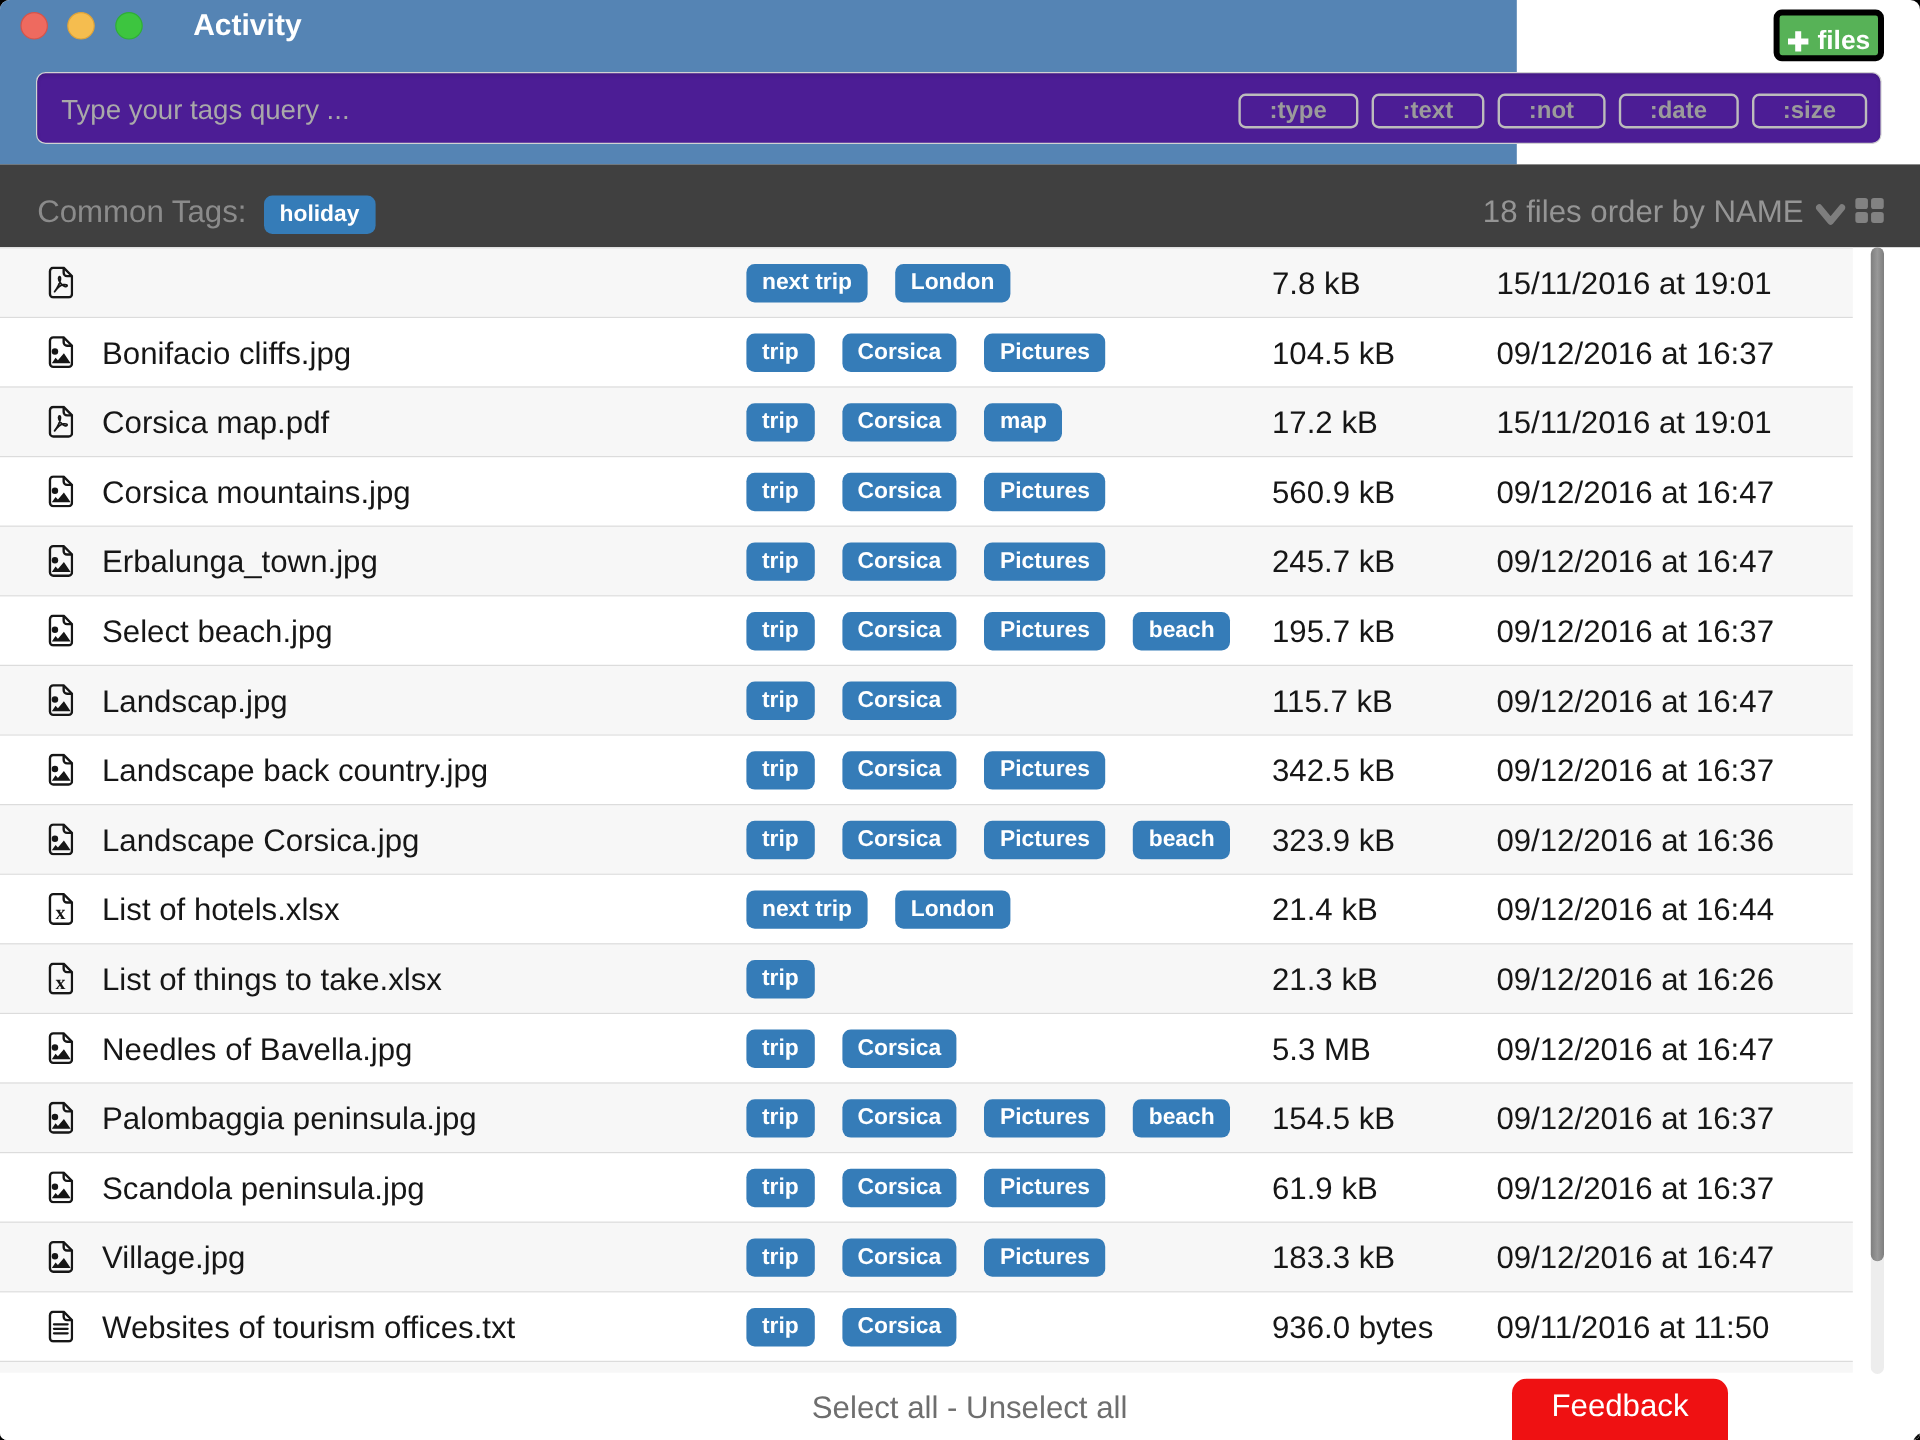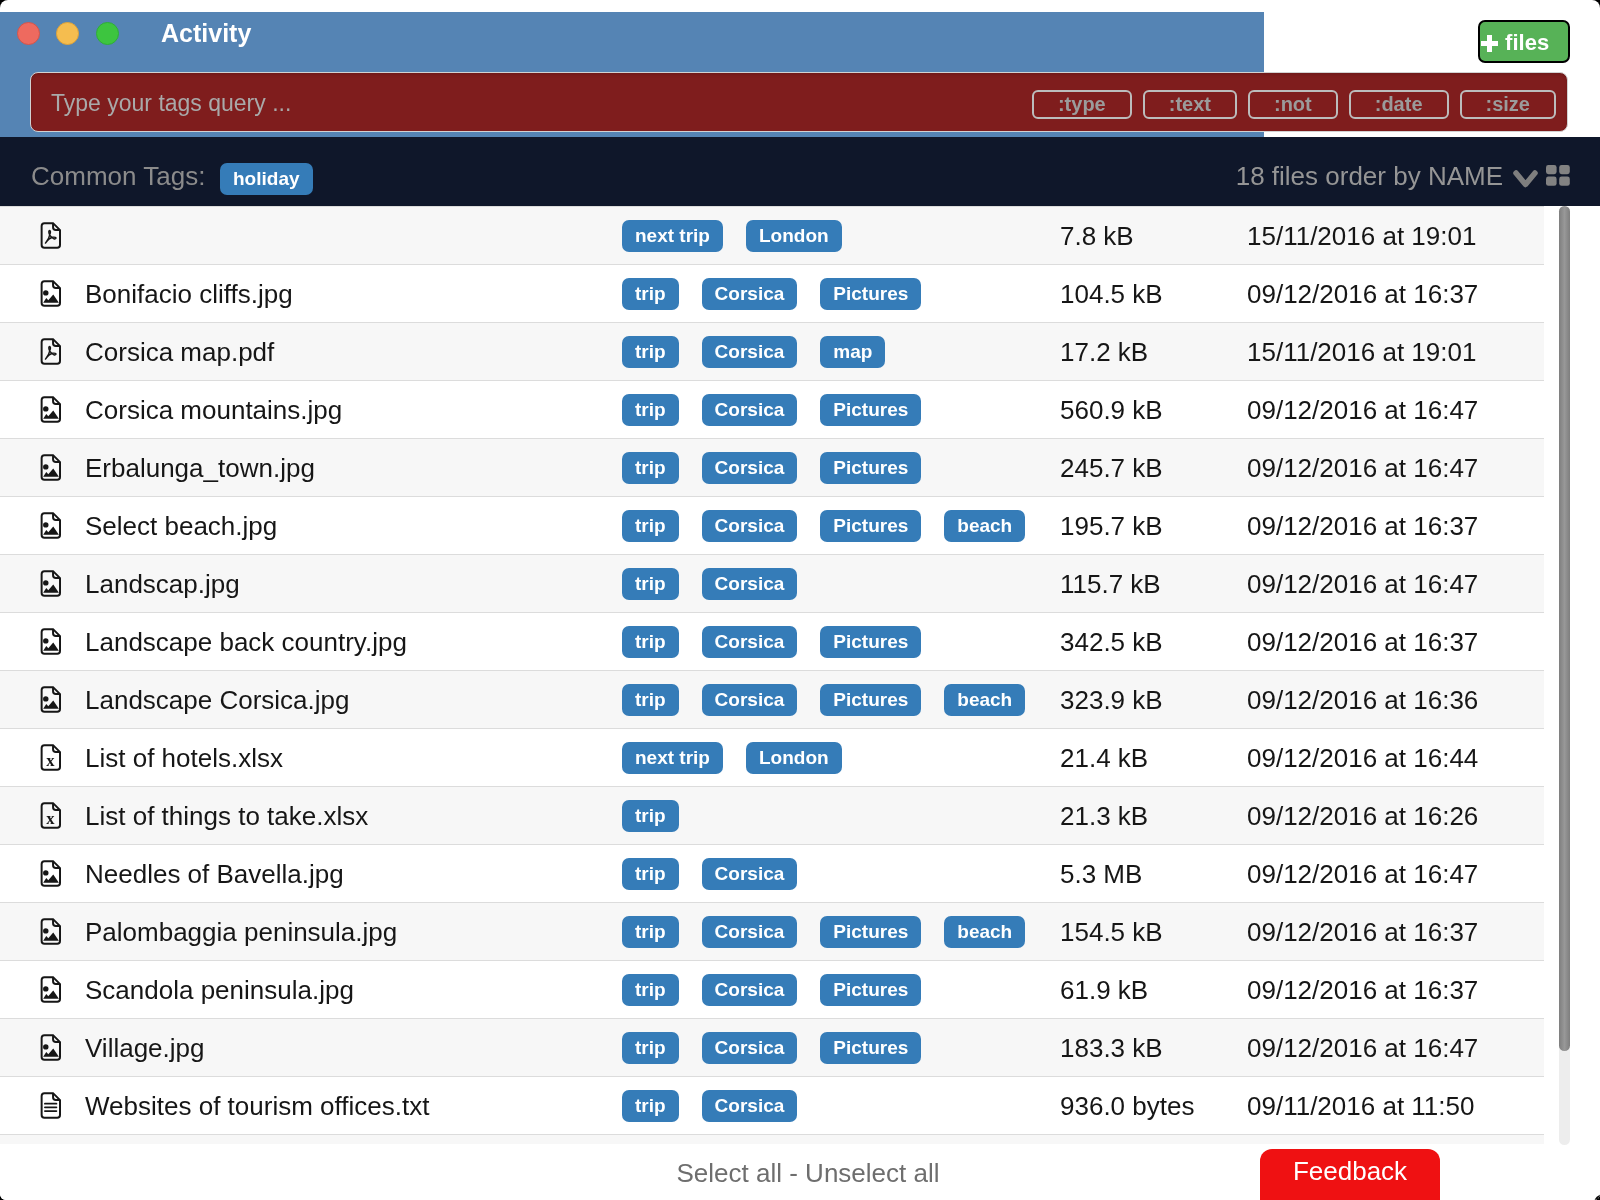--- a/index.html
+++ b/index.html
@@ -1,35 +1,35 @@
 <!DOCTYPE html>
 <html><head><meta charset="utf-8">
 <style>
 * { margin:0; padding:0; box-sizing:border-box; }
 html,body { width:1600px; height:1200px; background:#000; font-family:"Liberation Sans", sans-serif; }
 #win { position:absolute; left:0; top:0; width:1600px; height:1200px; background:#fff;
   border-radius:8px 8px 6px 6px; overflow:hidden; }
 
-#topbar { position:absolute; left:0; top:12px; width:1264px; height:137px; background:#5584b4; }
+#topbar { position:absolute; left:0; top:0; width:1264px; height:137px; background:#5584b4; }
 .tl { position:absolute; top:10px; width:23px; height:23px; border-radius:50%; }
 #tl-r { left:17px;  background:#ee6a5f; border:1px solid #d4544a; }
 #tl-y { left:56px;  background:#f5bd4f; border:1px solid #dfa338; }
 #tl-g { left:96px;  background:#3dc53f; border:1px solid #2fae37; }
 #title { position:absolute; left:161px; top:7px; color:#fff; font-size:25px; font-weight:bold; }
 #addfiles { position:absolute; left:1478px; top:8px; width:92px; height:43px; background:#57b257;
-  border:2px solid #000000; border-radius:7px; color:#fff; font-size:22px; font-weight:bold;
-  line-height:41px; }
-#search { position:absolute; left:30px; top:60px; width:1538px; height:60px; background:#7f1d1d;
+  border:5px solid #000000; border-radius:7px; color:#fff; font-size:22px; font-weight:bold;
+  text-align:center; line-height:41px; }
+#search { position:absolute; left:30px; top:60px; width:1538px; height:60px; background:#4c1d95;
   border-radius:8px; border:1px solid #d2d2d2; box-shadow: inset 0 2px 3px rgba(0,0,0,0.12); }
 #search .ph { position:absolute; left:20px; top:17px; font-size:23px; color:#a9a9a9; }
 #qbtns { position:absolute; right:11px; top:17px; display:flex; gap:11px; }
 .qb { height:29px; border:2px solid #bcbcbc; border-radius:6px; color:#9b9b9b; font-size:20px;
   font-weight:bold; line-height:25px; padding:0 24px; }
 
-#cthdr { position:absolute; left:0; top:137px; width:1600px; height:69px; background:#0f172a; }
+#cthdr { position:absolute; left:0; top:137px; width:1600px; height:69px; background:#404040; }
 #ctlabel { position:absolute; left:31px; top:24px; font-size:26px; color:#8b8b8b; }
 #holiday { position:absolute; left:220px; top:26px; }
 .tag { display:inline-block; height:32px; background:#357cb8; border-radius:7px; color:#fff;
   font-size:19px; font-weight:bold; line-height:32px; padding:0 13px; }
 #orderby { position:absolute; top:24px; right:97px; font-size:26px; color:#959595; }
 #chev { position:absolute; top:33px; left:1513px; }
 #gridic { position:absolute; top:28px; left:1546px; }
 
 #list { position:absolute; left:0; top:206px; width:1544px; }
 .row { position:relative; width:1544px; height:58px; border-top:1px solid #dcdcdc; background:#fff; }

